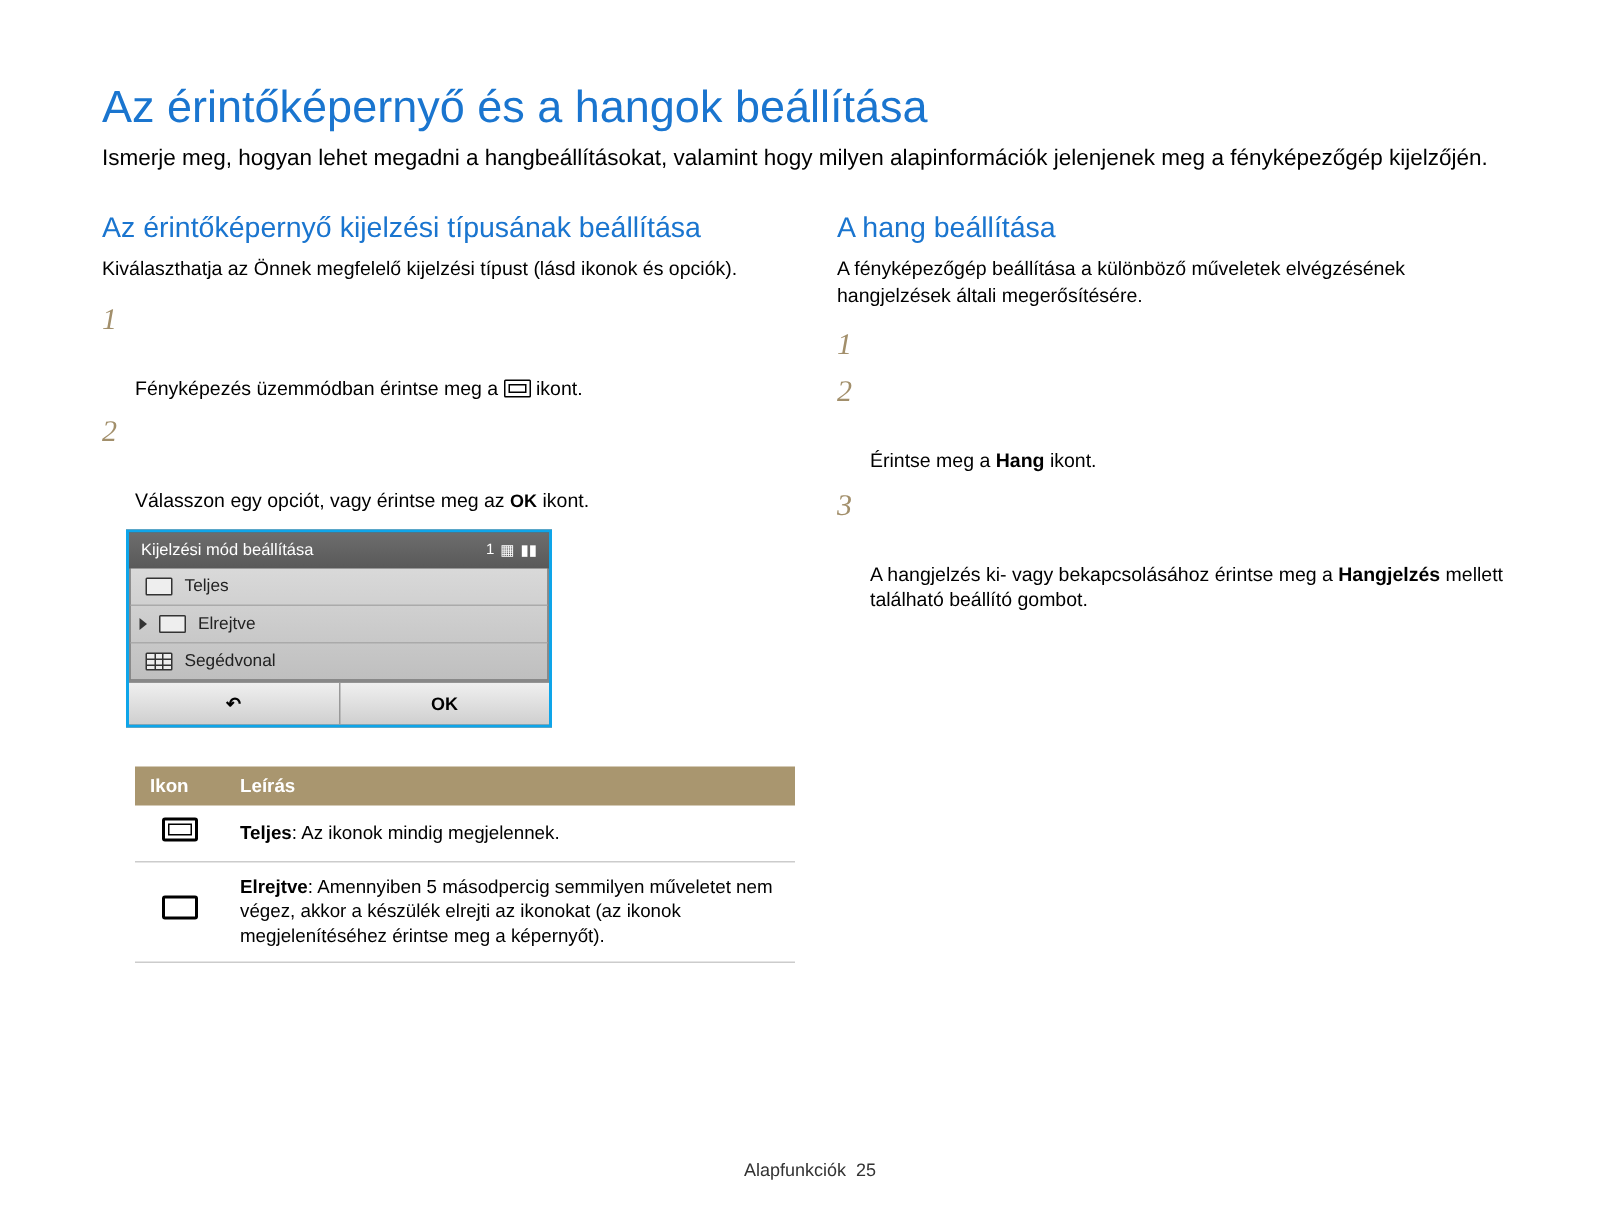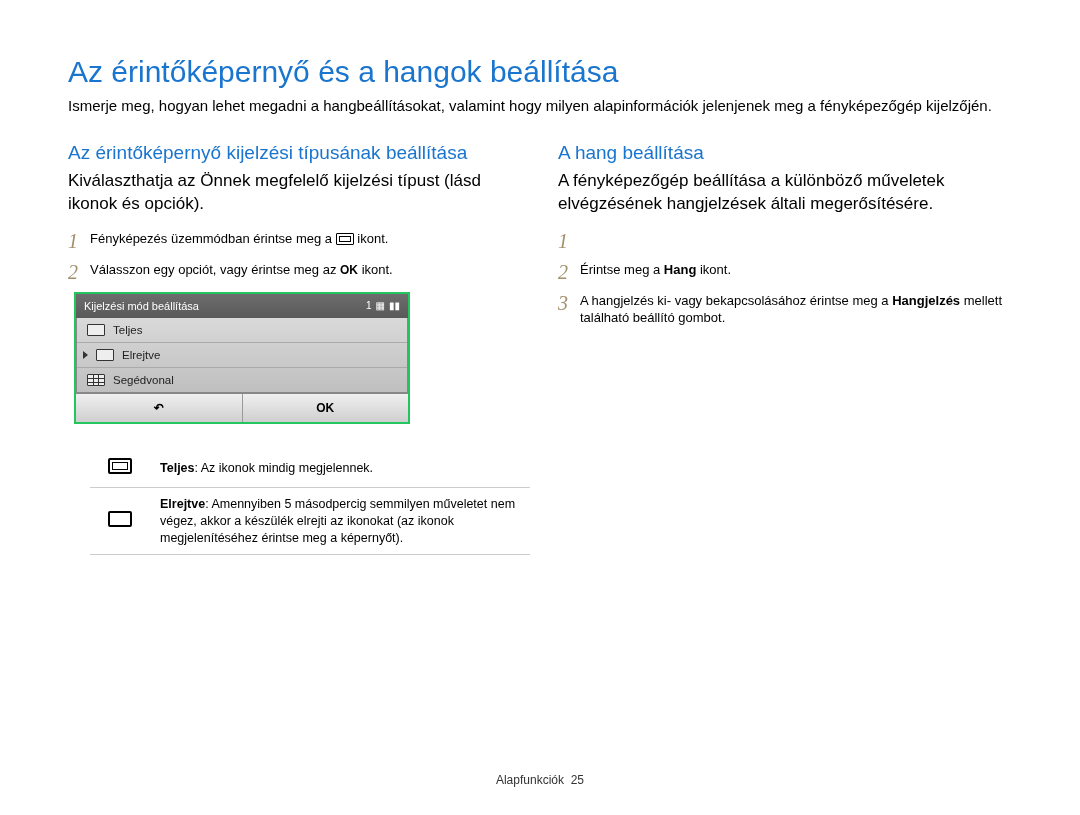--- a/index.html
+++ b/index.html
@@ -28,41 +28,41 @@
     gap: 28px;
   }
   .col { flex: 1; }
   .section-heading {
     color: #1a75cf;
     font-size: 19px;
     font-weight: normal;
     margin-bottom: 6px;
   }
   .sub-intro {
-    font-size: 17px;
+    font-size: 13px;
     margin-bottom: 14px;
     line-height: 1.35;
   }
   .step {
     display: flex;
     align-items: flex-start;
     margin-bottom: 10px;
     line-height: 1.35;
   }
   .step-num {
     color: #a28f6b;
     font-style: italic;
     font-family: Georgia, 'Times New Roman', serif;
     font-size: 20px;
     width: 22px;
     flex-shrink: 0;
     line-height: 1;
     margin-top: 1px;
   }
-  .step-text { font-size: 13px; }
+  .step-text { font-size: 13px; margin-top: 48px; }
   .step-text b { font-weight: bold; }
 
   
   .inline-icon {
     display: inline-block;
     vertical-align: middle;
     background: #000;
     color: #fff;
     font-size: 10px;
     line-height: 14px;
@@ -73,23 +73,23 @@
   .icon-display-full::after { content:""; position:absolute; inset:2px; border:1px solid #000; }
   .icon-ok { font-weight: bold; font-family: Arial; font-size: 12px; color:#000; }
   .icon-settings {
     width: 18px; height: 18px; border-radius: 3px; background:#3b5fd1;
     display:inline-flex; align-items:center; justify-content:center;
   }
   .icon-settings svg { width: 12px; height: 12px; }
 
   
   .camera-mock {
-    border: 2px solid #22c55e;
-    width: 336px;
-    margin: 6px 0 0 6px;
+    border: 2px solid #0ea5e9;
+    width: 284px;
+    margin: 6px 0 0 16px;
     background: #555;
   }
   .cm-header {
     background: linear-gradient(#6d6d6d,#595959);
     color: #fff;
     font-size: 11px;
     padding: 6px 8px;
     display: flex;
     justify-content: space-between;
     align-items: center;
@@ -245,20 +245,24 @@
         </div>
       </div>
       <div class="cm-footer">
         <div class="cm-btn">↶</div>
         <div class="cm-btn">OK</div>
       </div>
     </div>
 
     <table class="icon-table">
       <tbody>
+          <tr>
+        <th>Ikon</th>
+        <th>Leírás</th>
+      </tr>
       <tr>
         <td class="icon-cell"><span class="tbl-icon full"></span></td>
         <td><b>Teljes</b><span>: Az ikonok mindig megjelennek.</span></td>
       </tr>
       <tr>
         <td class="icon-cell"><span class="tbl-icon"></span></td>
         <td><b>Elrejtve</b><span>: Amennyiben 5 másodpercig semmilyen műveletet nem végez, akkor a készülék elrejti az ikonokat (az ikonok megjelenítéséhez érintse meg a képernyőt).</span></td>
       </tr>
     </tbody>
       </table>

